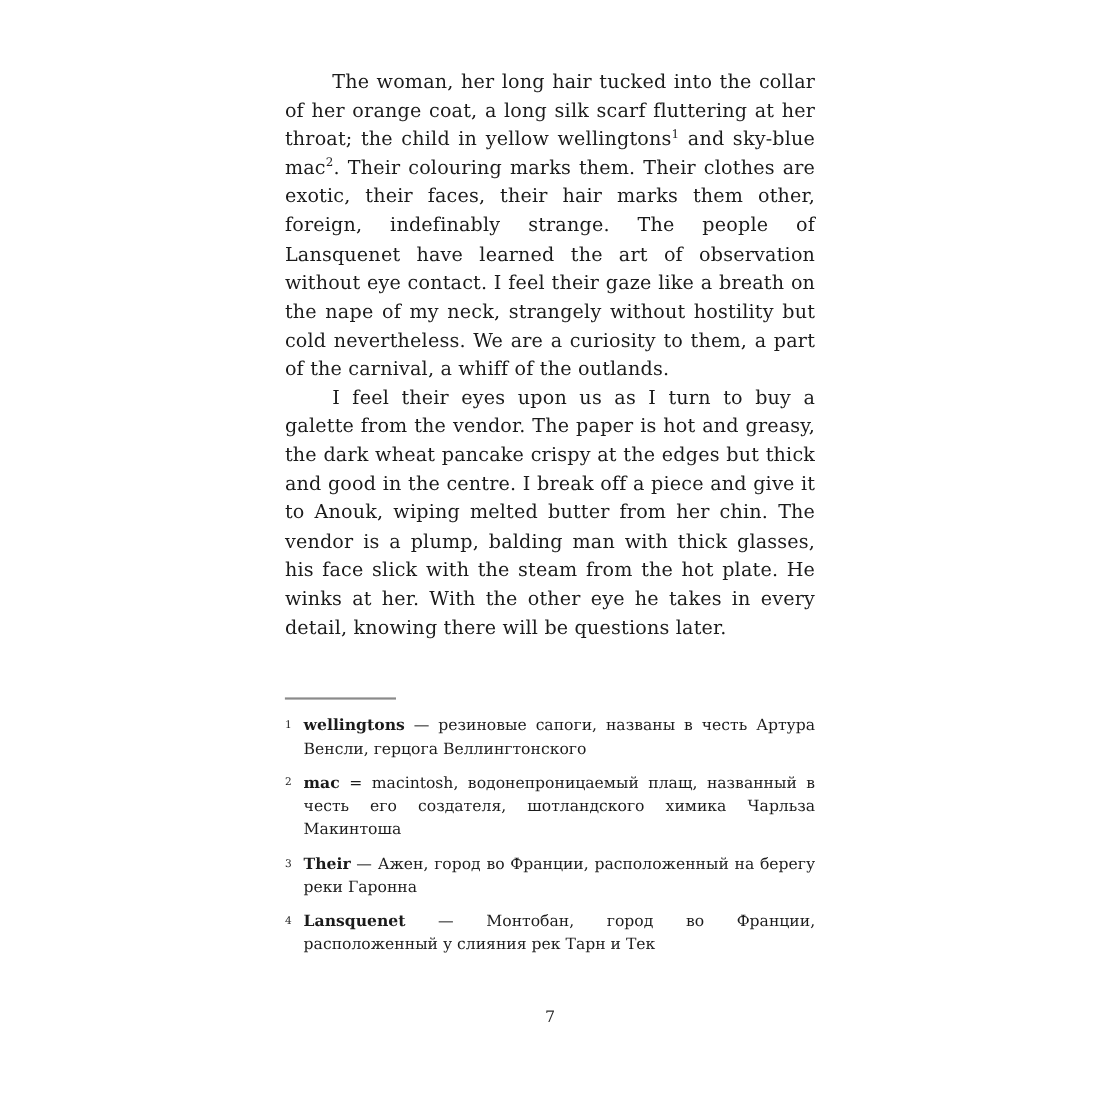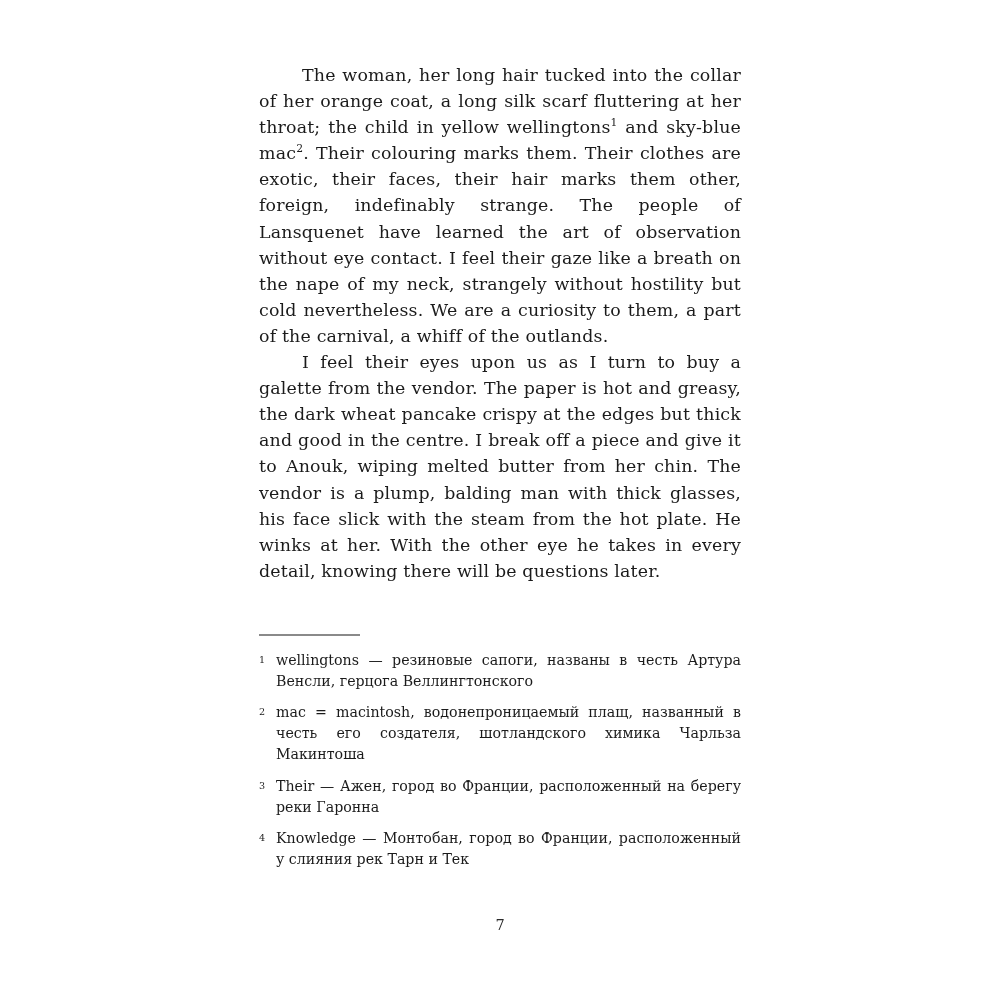--- a/index.html
+++ b/index.html
@@ -80,21 +80,21 @@
   }
   .fn-marker {
     position: absolute;
     left: 0;
     top: -1px;
     font-size: 9.6px;
     line-height: 21.2px;
     color: #1b1b1b;
   }
   .fn-term {
-    font-weight: 400;
+    font-weight: 700;
   }
 
   
   .folio {
     position: absolute;
     left: 0;
     top: 917px;
     width: 1000px;
     text-align: center;
     font-size: 14.5px;
@@ -126,20 +126,20 @@
 
     <p class="fn">
       <span class="fn-marker">2</span><span class="fn-term">mac</span><span> = </span><span>macintosh, водонепроницаемый плащ, названный в честь его создателя, шотландского химика Чарльза Макинтоша</span>
     </p>
 
     <p class="fn">
       <span class="fn-marker">3</span><span class="fn-term">Their</span><span> — </span><span>Ажен, город во Франции, расположенный на берегу реки Гаронна</span>
     </p>
 
     <p class="fn">
-      <span class="fn-marker">4</span><span class="fn-term">Knowledge</span><span> — </span><span>Монтобан, город во Франции, расположенный у слияния рек Тарн и Тек</span>
+      <span class="fn-marker">4</span><span class="fn-term">Lansquenet</span><span> — </span><span>Монтобан, город во Франции, расположенный у слияния рек Тарн и Тек</span>
     </p>
 
   </div>
 
   <div class="folio">7</div>
 
 </div>
 
 </body></html>

